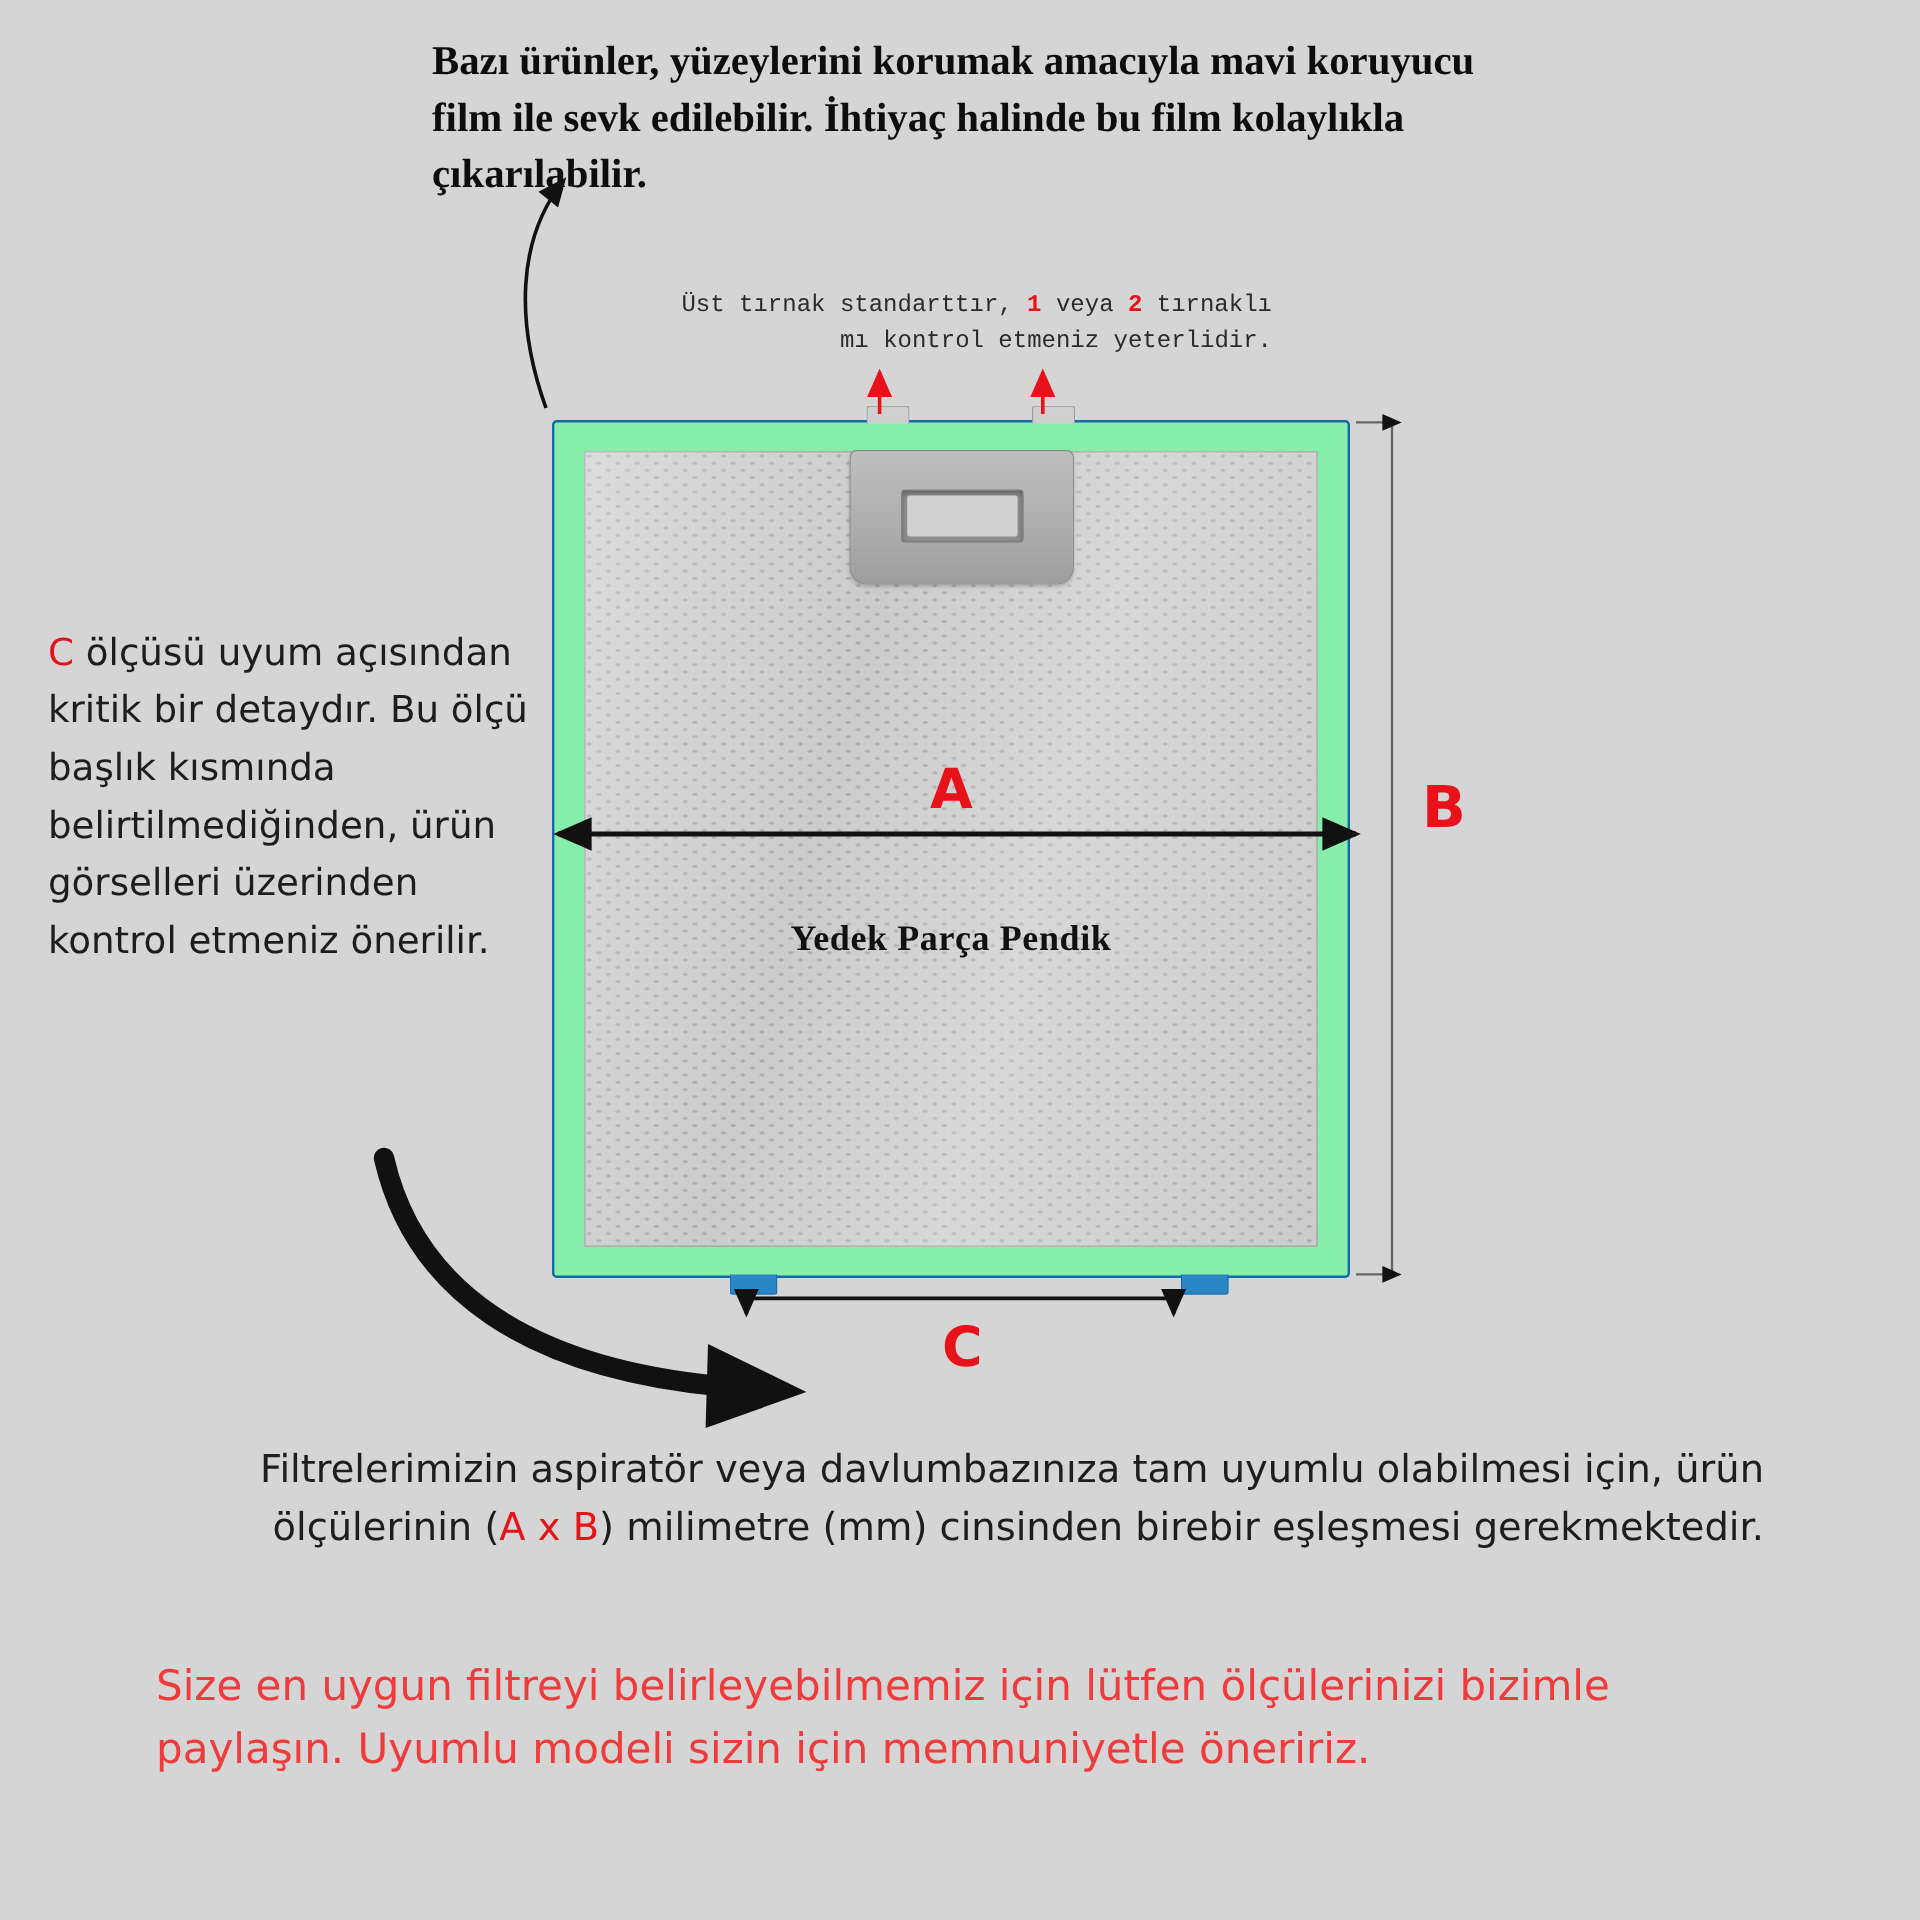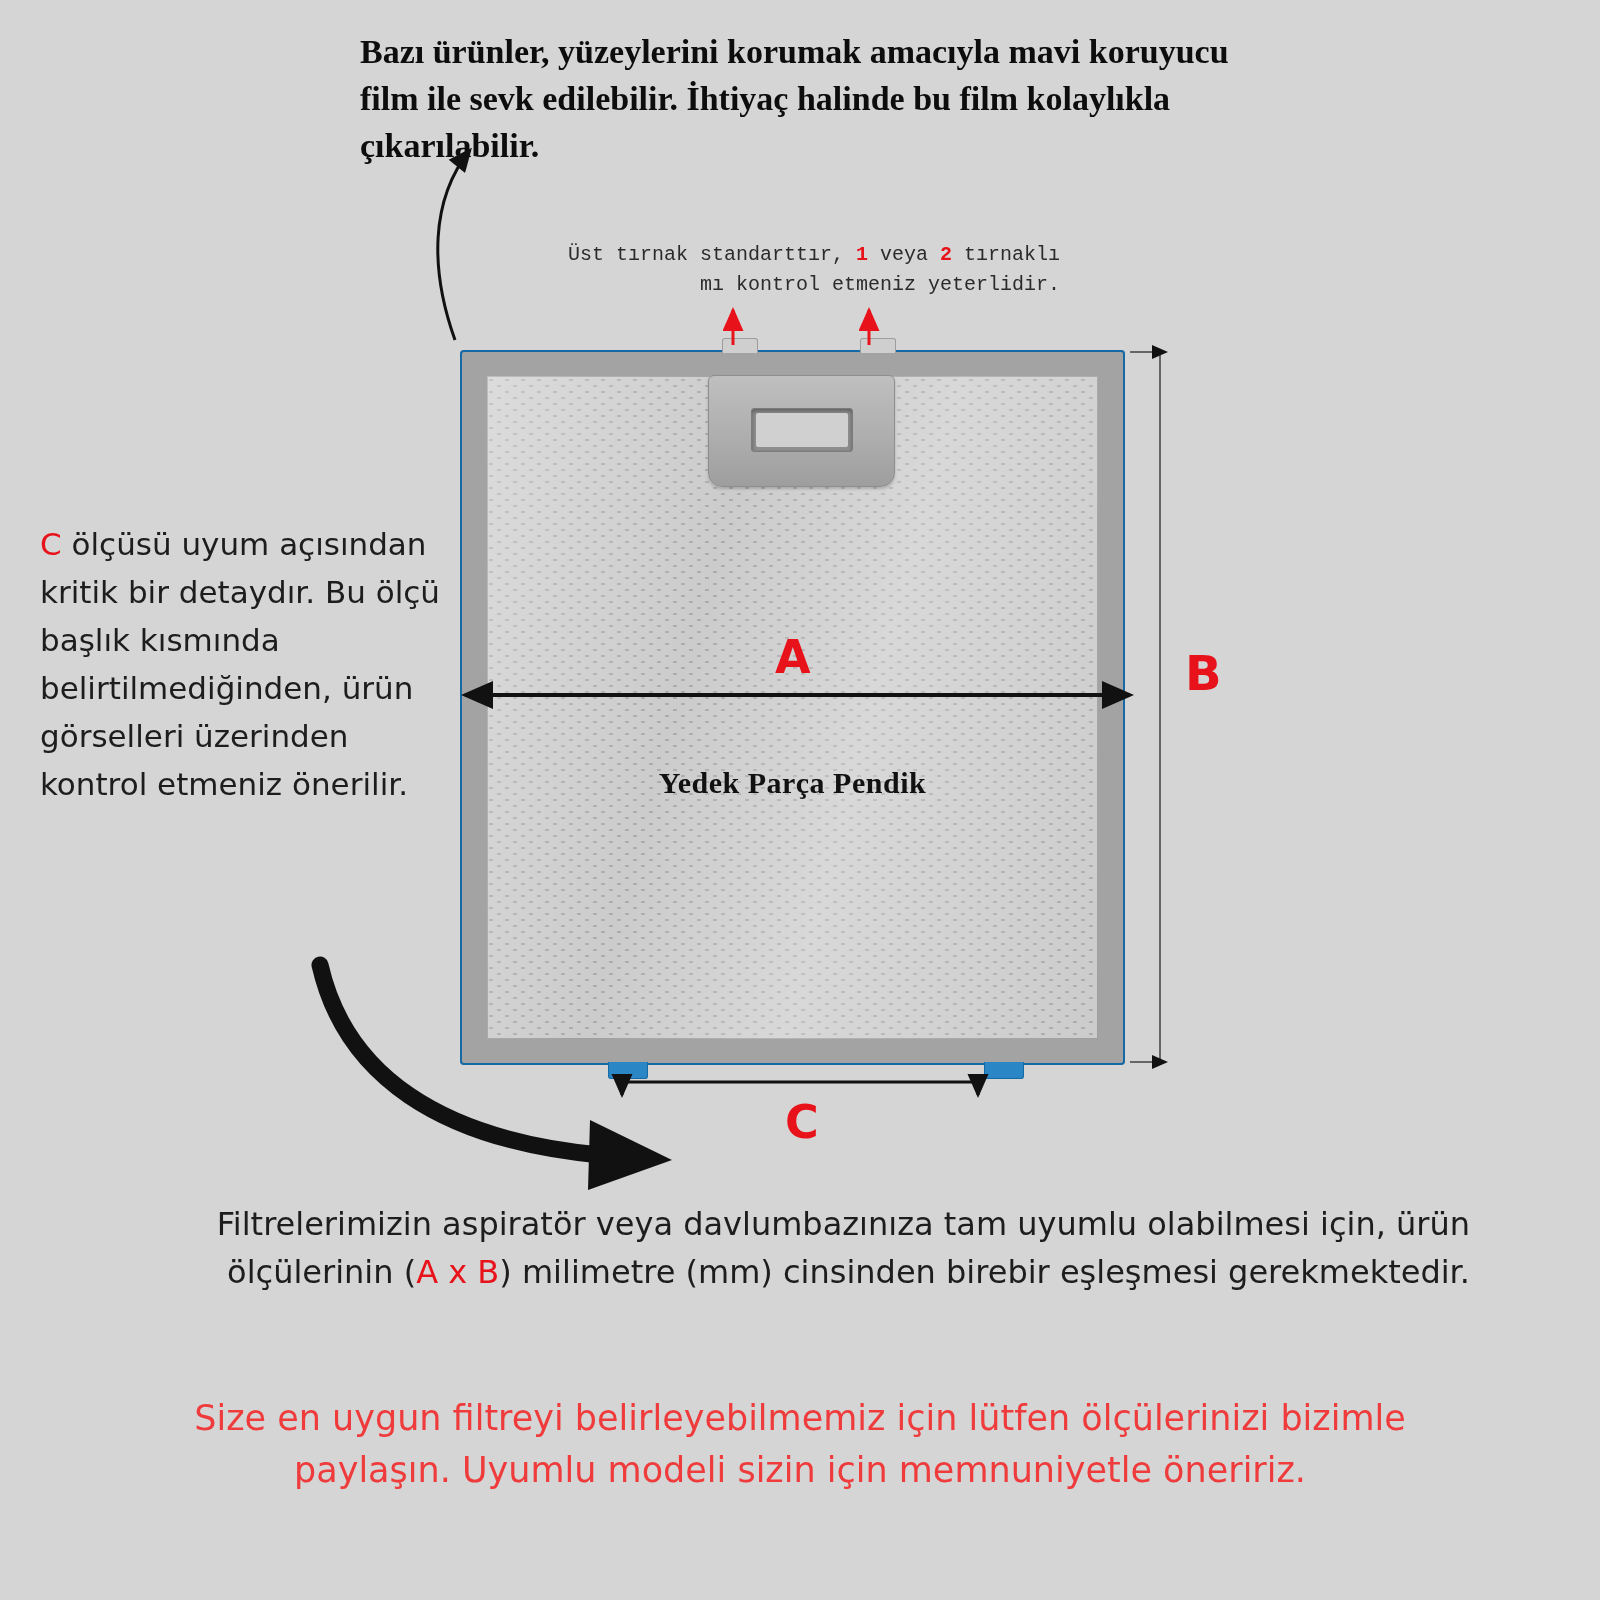--- a/index.html
+++ b/index.html
@@ -48,21 +48,21 @@
     position:absolute;left:40px;top:520px;width:400px;
     font-family:"DejaVu Sans", sans-serif;
     font-size:31px;line-height:48px;color:#1d1d1d;
   }
   .left-para .cmark{color:#e8131a;}
 
   
   .filter-wrap{position:absolute;left:455px;top:345px;width:680px;height:725px;}
   .filter-frame{
     position:absolute;left:5px;top:5px;width:665px;height:715px;
-    background:#a3a3a3;
+    background:#86efac;
     border-radius:4px;
     box-shadow:inset 0 0 0 2px #1569a5;
   }
   .filter-inner{
     position:absolute;left:27px;top:26px;right:27px;bottom:26px;
     background:#c9c9c9;
     background-image:
       radial-gradient(ellipse 5px 3px at 4px 4px, #a8a8a8 40%, transparent 45%),
       radial-gradient(ellipse 5px 3px at 12px 10px, #a8a8a8 40%, transparent 45%);
     background-size:16px 12px;
@@ -130,23 +130,22 @@
   
   .bottom-para{
     position:absolute;left:130px;top:1200px;width:1340px;
     text-align:right;
     font-family:"DejaVu Sans", sans-serif;
     font-size:32px;line-height:48px;color:#1d1d1d;
   }
   .bottom-para .ab{color:#e8131a;}
   .bottom-red{
     position:absolute;left:130px;top:1380px;width:1340px;
-    text-align:center;
-    font-family:"DejaVu Sans", sans-serif;
-    font-size:35px;line-height:52px;color:#ef3b3b;margin-top:12px;
+    font-family:"DejaVu Sans", sans-serif;
+    font-size:35px;line-height:52px;color:#ef3b3b;
   }
 
   svg.overlay{position:absolute;left:0;top:0;width:1600px;height:1600px;pointer-events:none;}
 </style>
 </head>
 <body>
 
 <div class="stage">
 
 

